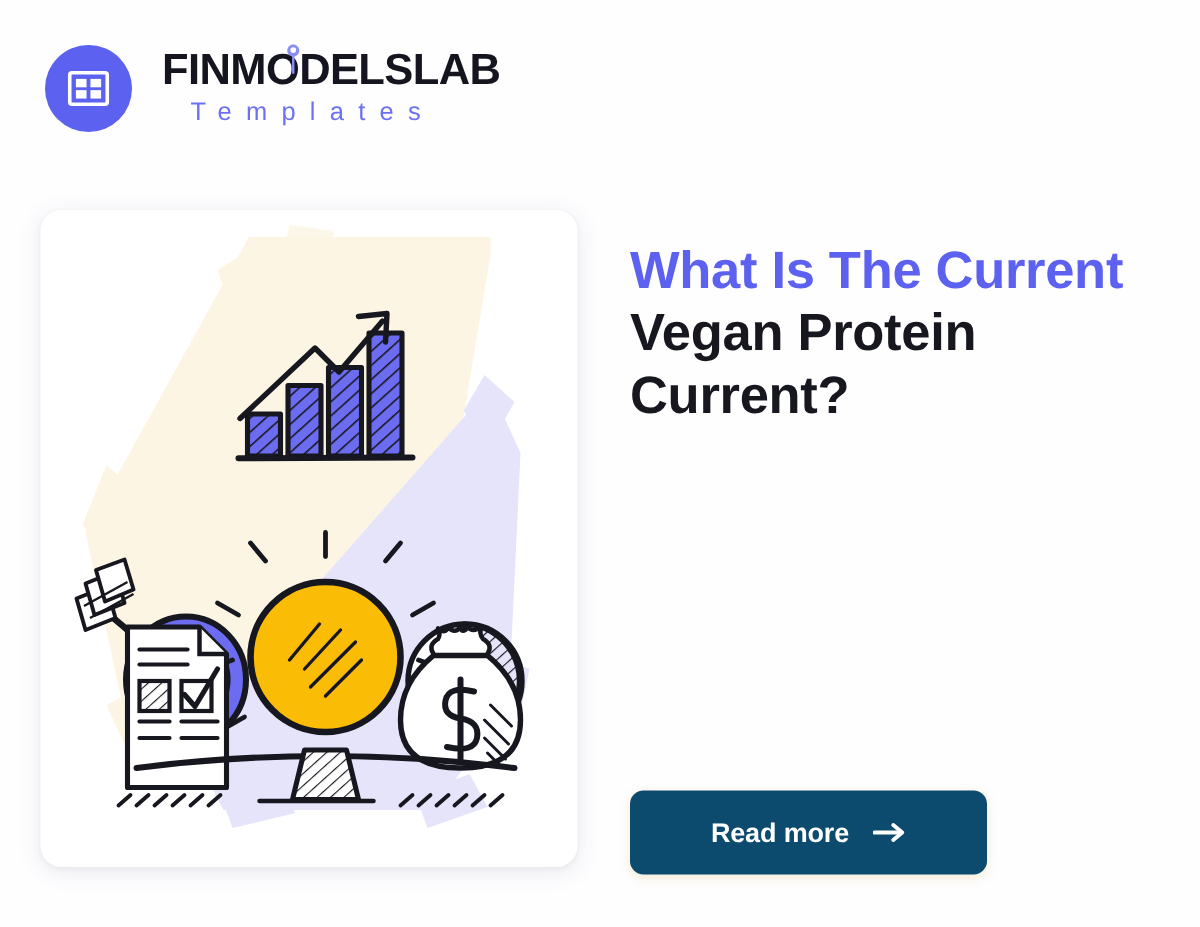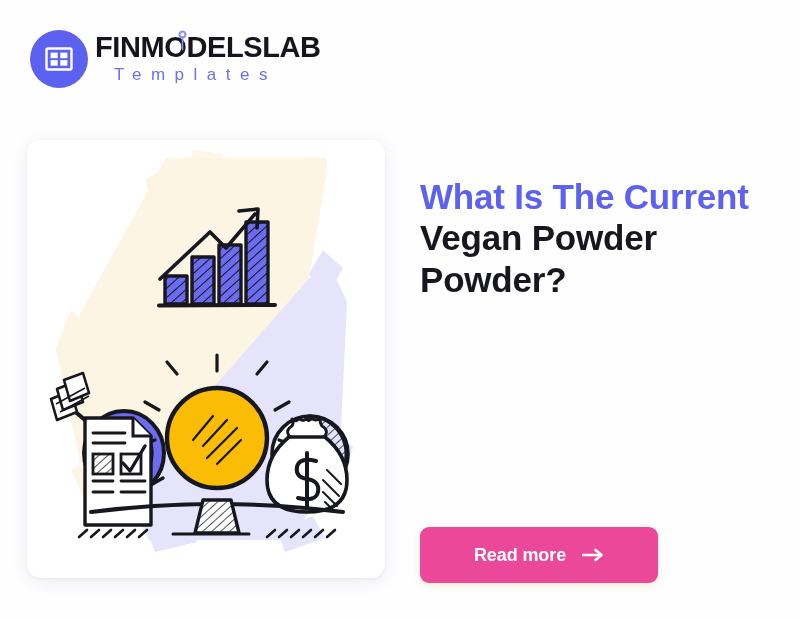--- a/index.html
+++ b/index.html
@@ -15,21 +15,21 @@
     position: relative;
   }
 
   
   #brand-header {
     position: absolute;
     left: 30px;
     top: 30px;
     display: flex;
     align-items: center;
-    gap: 7px;
+    gap: 20px;
   }
   #brand-logo-mark {
     width: 58px;
     height: 58px;
     border-radius: 50%;
     background: #5c61ef;
     display: flex;
     align-items: center;
     justify-content: center;
     flex: none;
@@ -78,41 +78,41 @@
     box-shadow: 0 3px 16px rgba(60, 60, 110, 0.10),
                 0 1px 3px rgba(60, 60, 110, 0.06);
     overflow: hidden;
   }
   #illustration-card svg { display: block; }
 
   
   #content-column {
     position: absolute;
     left: 420px;
-    top: 176px;
+    top: 160px;
     width: 352px;
   }
   #headline {
     margin: 0;
     font-size: 35px;
     font-weight: bold;
     line-height: 1.185;
     letter-spacing: -0.2px;
   }
   #headline .accent { color: #5c61ef; display: block; }
   #headline .subject { color: #17171f; display: block; }
 
   
   #cta-button {
     position: absolute;
     left: 420px;
     top: 527px;
     width: 238px;
     height: 56px;
-    background: #ec4899;
+    background: #0c4a6e;
     border: none;
     border-radius: 9px;
     color: #ffffff;
     font-family: "Liberation Sans", sans-serif;
     font-size: 18px;
     font-weight: bold;
     letter-spacing: -0.1px;
     display: flex;
     align-items: center;
     justify-content: center;
@@ -310,22 +310,22 @@
         </g>
       </g>
     </g>
   </svg>
   </span>
 </div>
 
 <div id="content-column">
   <h1 id="headline">
     <span class="accent">What Is The Current</span>
-    <span class="subject">Vegan Powder</span>
-    <span class="subject">Powder?</span>
+    <span class="subject">Vegan Protein</span>
+    <span class="subject">Current?</span>
   </h1>
 </div>
 
 <button id="cta-button">
   <span>Read more</span>
   <span>
     <svg id="cta-arrow-icon" width="22" height="14" viewBox="0 0 22 14" aria-hidden="true">
       <path d="M1 7 H18" stroke="#ffffff" stroke-width="2.6" stroke-linecap="round"></path>
       <path d="M13.5 2 L19.5 7 L13.5 12" fill="none" stroke="#ffffff" stroke-width="2.6" stroke-linecap="round" stroke-linejoin="round"></path>
     </svg>

